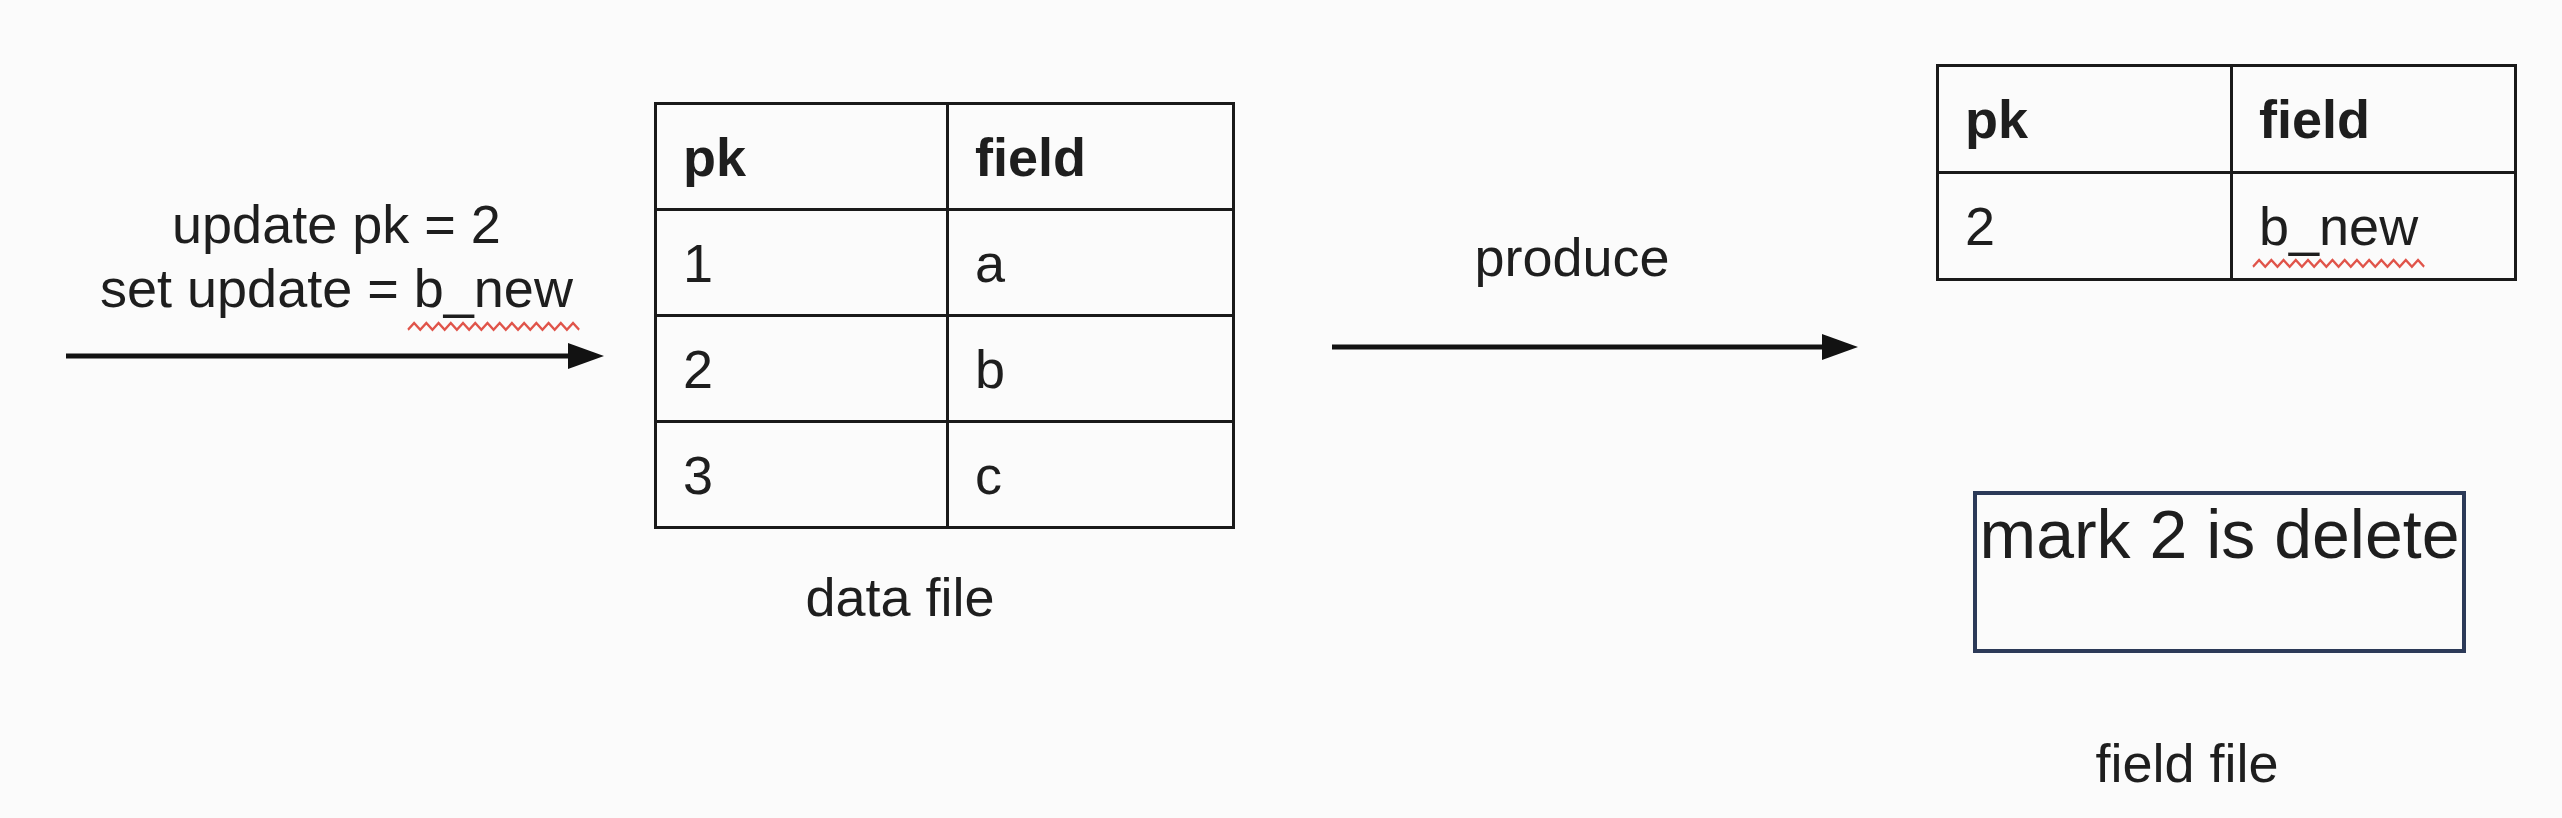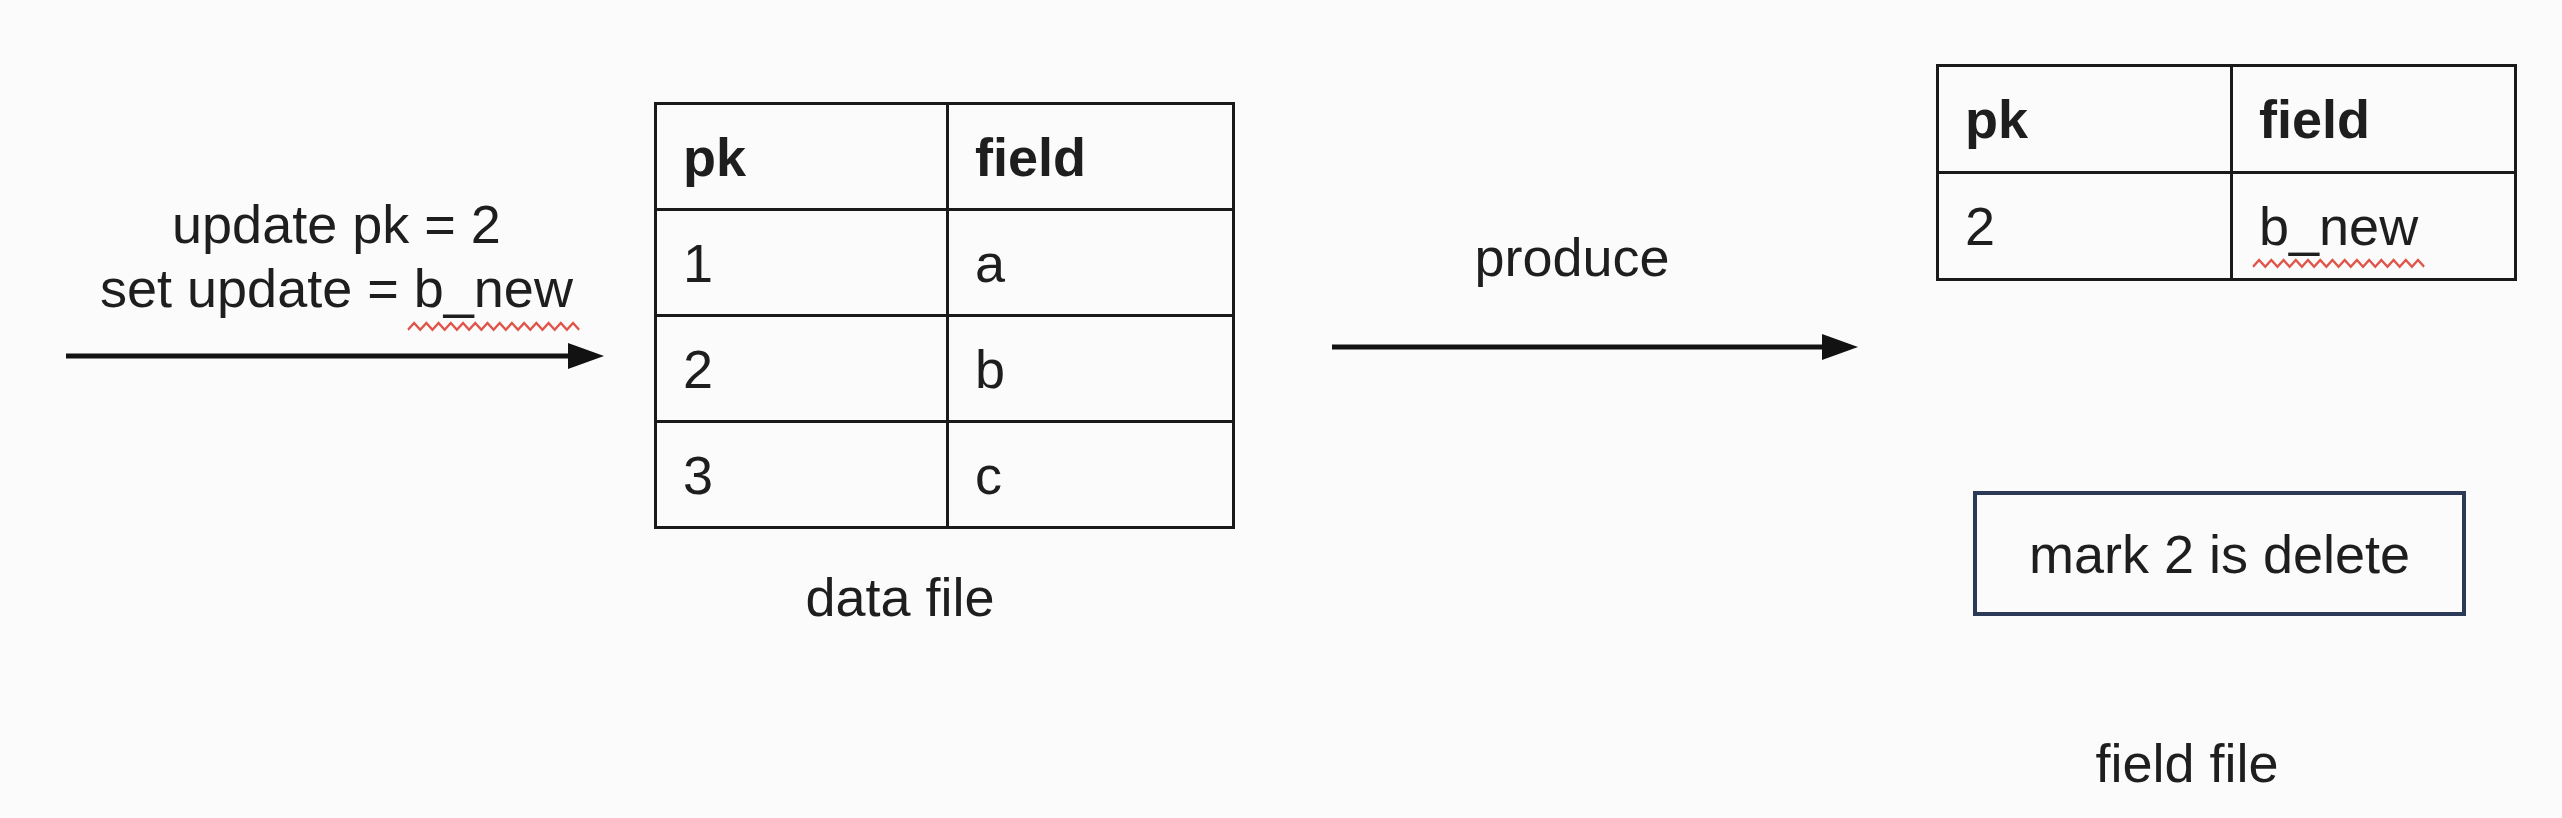--- a/index.html
+++ b/index.html
@@ -74,27 +74,26 @@
     fill: none;
     stroke: var(--spellcheck-red, #e0544a);
     stroke-width: 2.4;
   }
 
   
   #delete-box {
     left: 1973px;
     top: 491px;
     width: 493px;
-    height: 125px;
+    height: 162px;
     border: 4px solid var(--delete-box-border, #2c3a58);
     box-sizing: border-box;
     display: flex;
-    align-items: center;
     justify-content: center;
-    font-size: 54px;
+    font-size: 68px;
     white-space: nowrap;
   }
 
   .arrow-svg { display: block; }
   .arrow-svg line { stroke: var(--arrow, #121212); stroke-width: 5; }
   .arrow-svg polygon { fill: var(--arrow, #121212); }
 </style>
 </head>
 <body>
 

